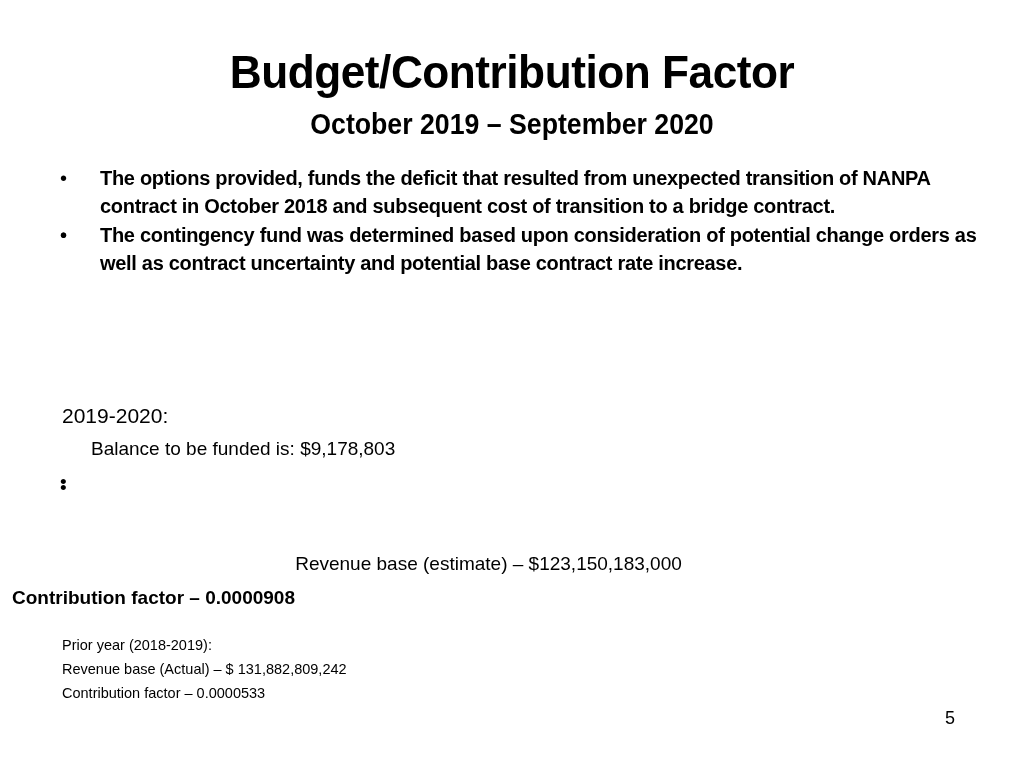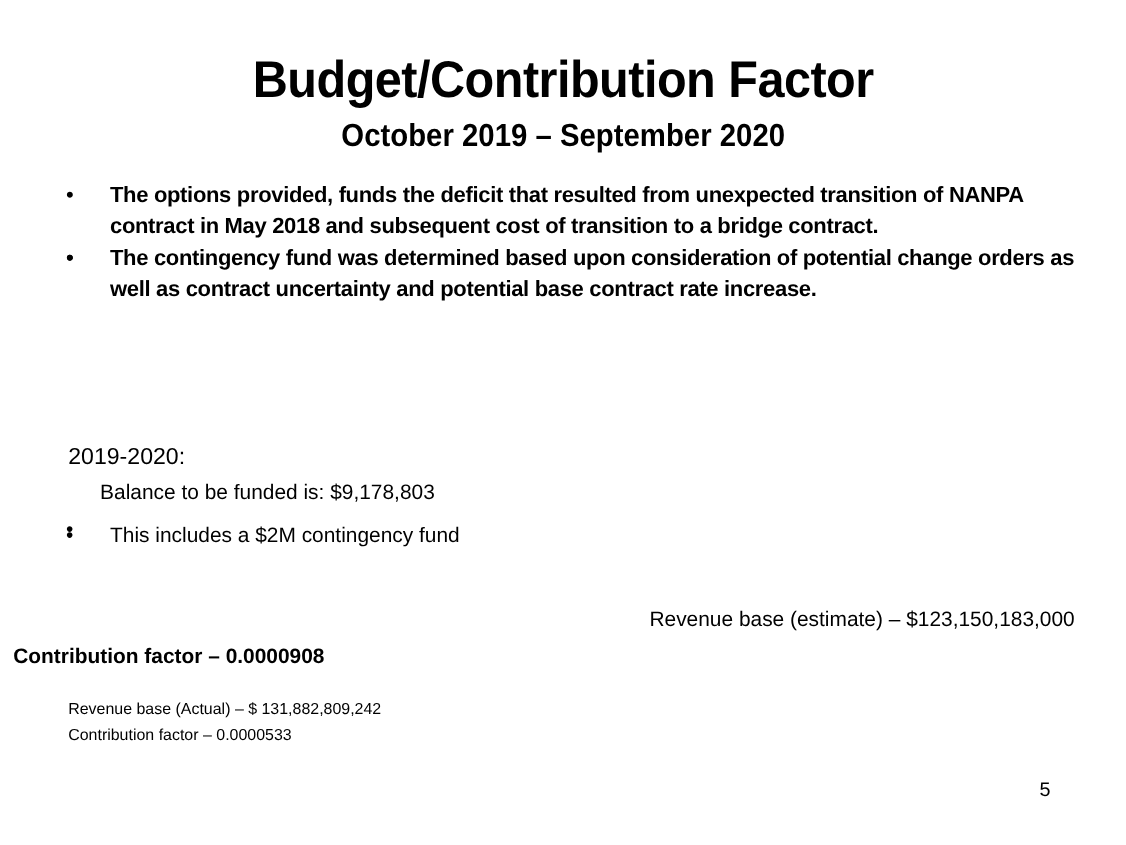--- a/index.html
+++ b/index.html
@@ -91,21 +91,21 @@
     .pb-item .bullet {
       position: absolute;
       left: 0;
       top: 0;
     }
     .revenue-estimate {
       position: absolute;
       left: 0;
       width: 977px;
       top: 551px;
-      text-align: right;
+      text-align: center;
       font-size: 19px;
       line-height: 26px;
     }
     .contribution-factor {
       position: absolute;
       left: 12px;
       width: 1016px;
       top: 585px;
       text-align: left;
       font-size: 19px;
@@ -129,45 +129,45 @@
   </style>
 </head>
 <body>
 
 <div class="title">Budget/Contribution Factor</div>
 <div class="subtitle">October 2019 – September 2020</div>
 
 <div class="bullets-bold">
   <div class="bb-item">
     <span class="bullet">•</span>
-    <span>The options provided, funds the deficit that resulted from unexpected transition of NANPA contract in May 2018 and subsequent cost of transition to a bridge contract.</span>
+    <span>The options provided, funds the deficit that resulted from unexpected transition of NANPA contract in October 2018 and subsequent cost of transition to a bridge contract.</span>
   </div>
   <div class="bb-item">
     <span class="bullet">•</span>
   </div>
   <div class="bb-item">
     <span class="bullet">•</span>
     <span>The contingency fund was determined based upon consideration of potential change orders as well as contract uncertainty and potential base contract rate increase.</span>
   </div>
 </div>
 
 <div class="year-label">2019-2020:</div>
 <div class="balance">Balance to be funded  is: $9,178,803</div>
 
 <div class="plain-bullets">
   <div class="pb-item">
     <span class="bullet">•</span>
   </div>
   <div class="pb-item">
     <span class="bullet">•</span>
-    <span>This includes a $2M contingency fund</span>
   </div>
 </div>
 
 <div class="revenue-estimate">Revenue base (estimate) – $123,150,183,000</div>
 <div class="contribution-factor">Contribution factor – 0.0000908</div>
 
 <div class="prior-block">
+  <div>Prior year (2018-2019):</div>
   <div>Revenue base (Actual) – $ 131,882,809,242</div>
   <div>Contribution factor – 0.0000533</div>
 </div>
 
 <div class="page-number">5</div>
 
 </body></html>

